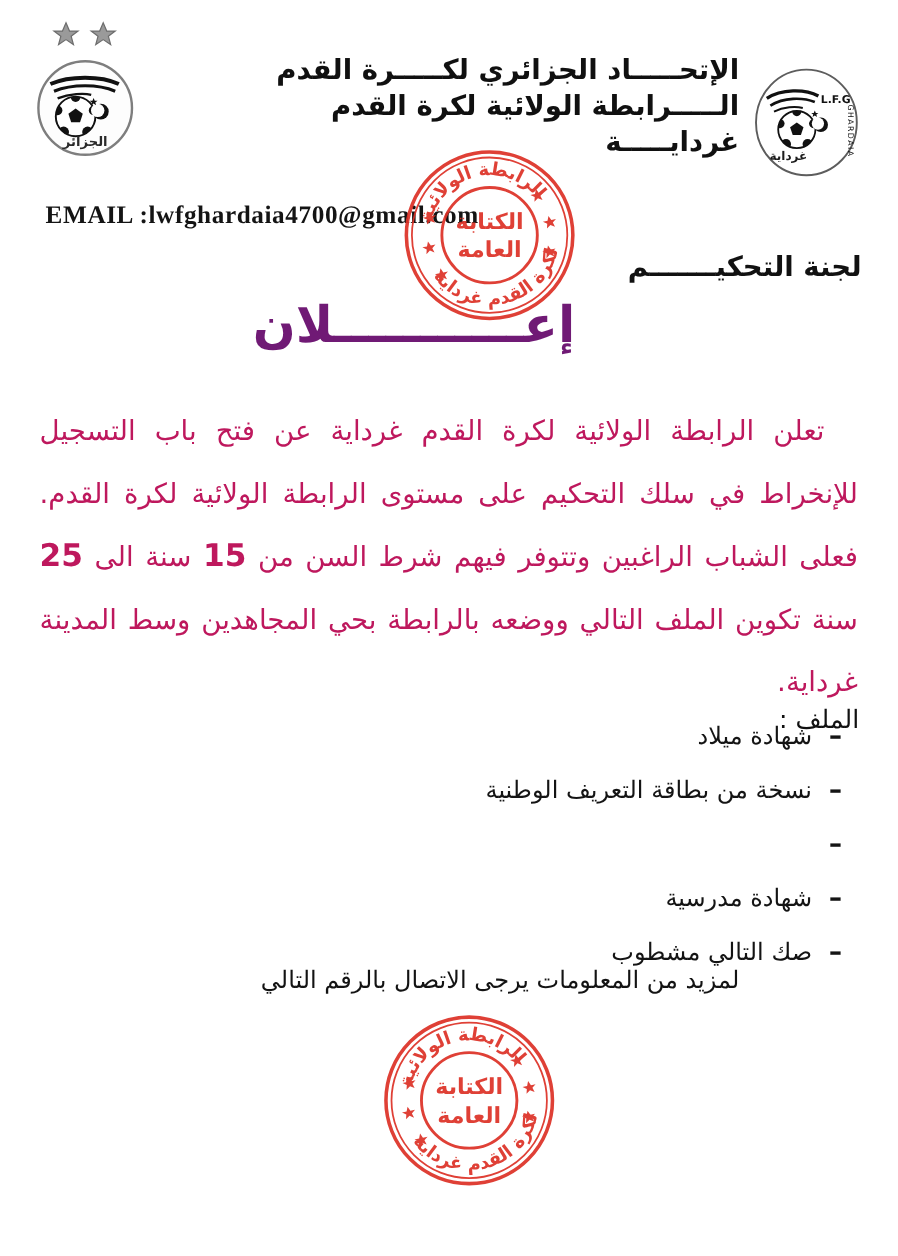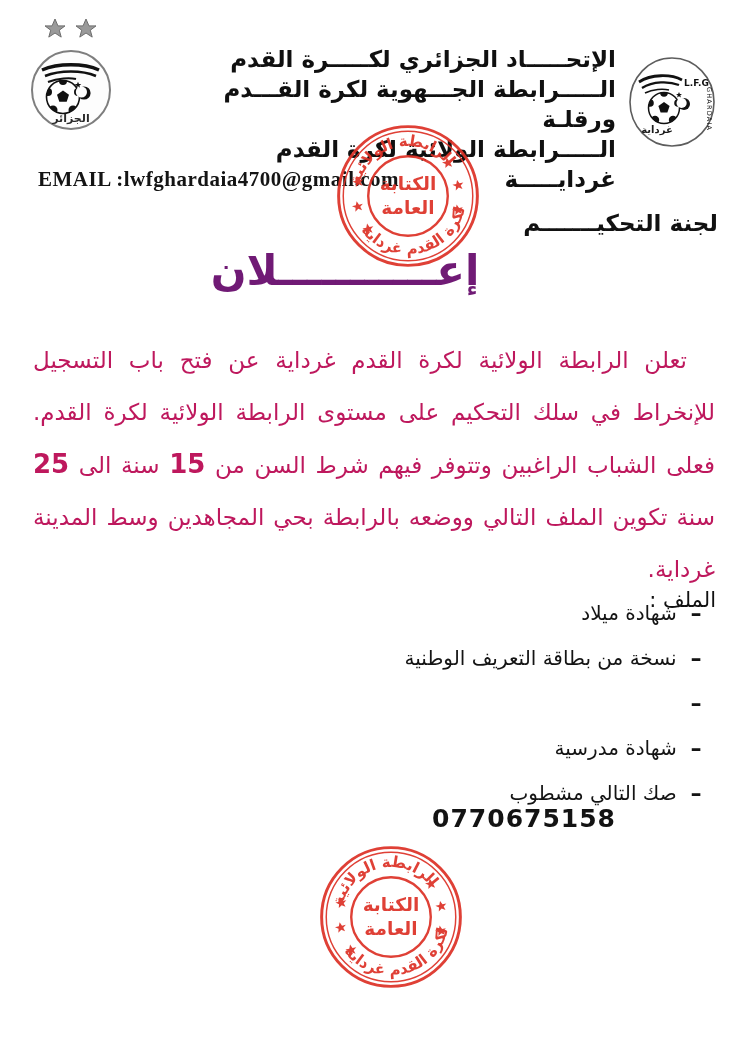--- a/index.html
+++ b/index.html
@@ -106,21 +106,20 @@
       <circle cx="66" cy="81" r="6.6" fill="#111"></circle>
       <circle cx="63.4" cy="80" r="5.6" fill="#fdfdfd"></circle>
       <use href="#starShape" transform="translate(60,73) scale(0.33)" fill="#111"></use>
     </g>
     <text x="53" y="110" text-anchor="middle" font-size="11" font-weight="700" fill="#2a2a2a">الجزائر</text>
   </svg>
 </div>
 
 <div class="abs org-lines" dir="rtl">
   <div>الإتحـــــاد الجزائري لكـــــرة القدم</div>
-  <div>الـــــرابطة الجـــهوية لكرة القـــدم ورقلـة</div>
   <div>الـــــرابطة الولائية لكرة القدم غردايـــــة</div>
 </div>
 
 <div class="abs" style="left:623px;top:51px;text-align:center;">
   <svg width="98" height="102" viewBox="0 0 98 102">
     <defs>
       <clipPath id="ballClipB">
           <circle cx="41" cy="57" r="15.5"></circle>
         </clipPath>
     </defs>
@@ -214,21 +213,21 @@
     <span class="req-dash">-</span>
     <span>شهادة مدرسية</span>
   </div>
   <div class="req-item">
     <span class="req-dash">-</span>
     <span>صك التالي مشطوب</span>
   </div>
 </div>
 
 <div class="abs contact-line" dir="rtl">
-  <span class="phone-number">0770675158</span>
+  <span>لمزيد من المعلومات يرجى الاتصال بالرقم التالي</span>
 </div>
 
 <div class="abs stamp stamp-2">
   <svg width="148" height="148" viewBox="0 0 160 160">
     <defs>
       <path id="tB" d="M 26 80 A 54 54 0 0 1 134 80"></path>
       <path id="bB" d="M 17 80 A 63 63 0 0 0 143 80"></path>
     </defs>
     <g stroke="#dd3227" fill="none">
       <circle cx="80" cy="80" r="75" stroke-width="3.2"></circle>

